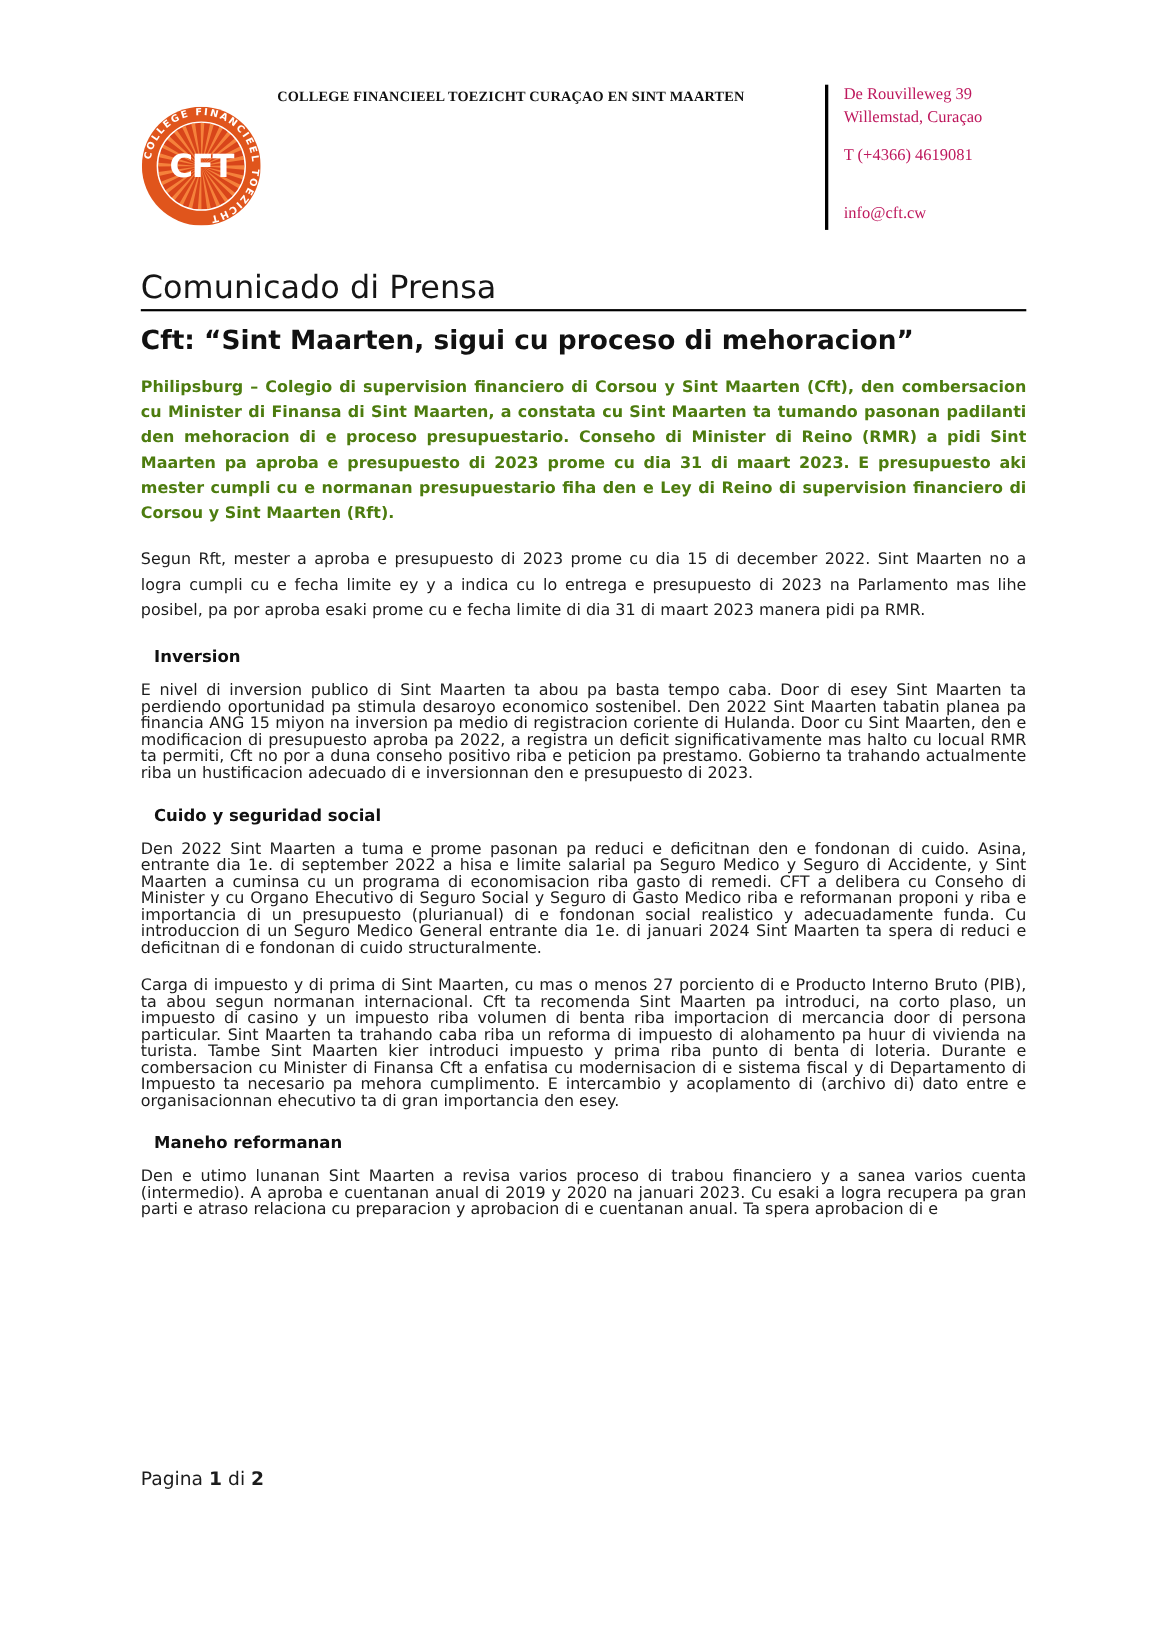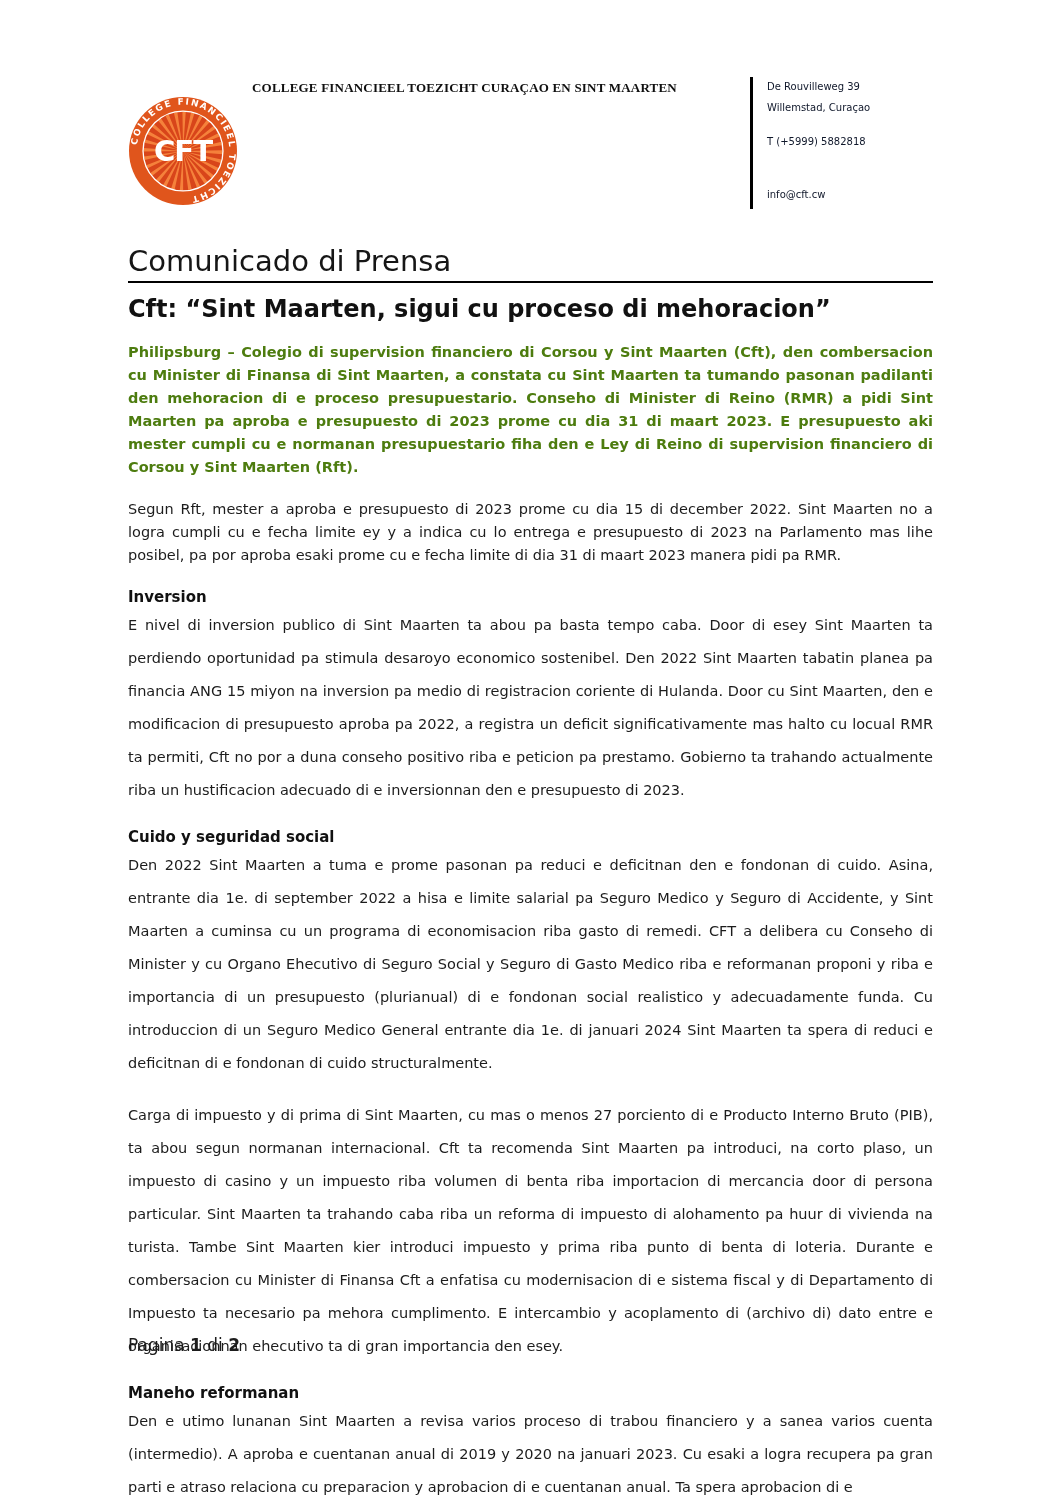--- a/index.html
+++ b/index.html
@@ -37,23 +37,24 @@
     left: 750px;
     top: 77px;
     width: 3px;
     height: 132px;
     background: #000000;
   }
   .contact {
     position: absolute;
     left: 767px;
     top: 76px;
-    font-size: 10px;
+    font-size: 15px;
     line-height: 21px;
-    color: #0f172a;
+    color: #be185d;
+    font-family: Liberation Serif, serif;
   }
   .contact div { margin: 0; }
   .contact .phone { margin-top: 13px; }
   .contact .email { margin-top: 32px; }
 
   
   .main {
     position: absolute;
     left: 128px;
     top: 243px;
@@ -86,30 +87,30 @@
   }
   .body-block {
     margin: 19px 0 0 0;
     font-size: 14.5px;
     line-height: 23px;
     text-align: justify;
   }
   .intro { font-weight: 700; color: #4d7c0f; }
   .sec { margin: 19px 0 0 0; }
   .sec h3 {
-    margin: 0;
+    margin: 12px;
     font-size: 15px;
     line-height: 23px;
     font-weight: 700;
     color: #111111;
   }
   .sec p {
     margin: 0;
     font-size: 14.5px;
-    line-height: 33px;
+    line-height: 15px;
     text-align: justify;
   }
 
   
   .footer {
     position: absolute;
     left: 128px;
     top: 1335px;
     width: 805px;
     text-align: left;
@@ -138,21 +139,21 @@
       </svg>
     </div>
 
     <div class="company-name">COLLEGE FINANCIEEL TOEZICHT CURAÇAO EN SINT MAARTEN</div>
 
     <div class="vdivider"></div>
 
     <div class="contact">
       <div>De Rouvilleweg 39</div>
       <div>Willemstad, Curaçao</div>
-      <div class="phone">T (+5999) 5882818</div>
+      <div class="phone">T (+4366) 4619081</div>
       <div class="email">info@cft.cw</div>
     </div>
   </header>
 
   <main class="main">
     <h1 class="doc-title">Comunicado di Prensa</h1>
     <hr class="rule">
 
     <h2 class="headline">Cft: “Sint Maarten, sigui cu proceso di mehoracion”</h2>
 

